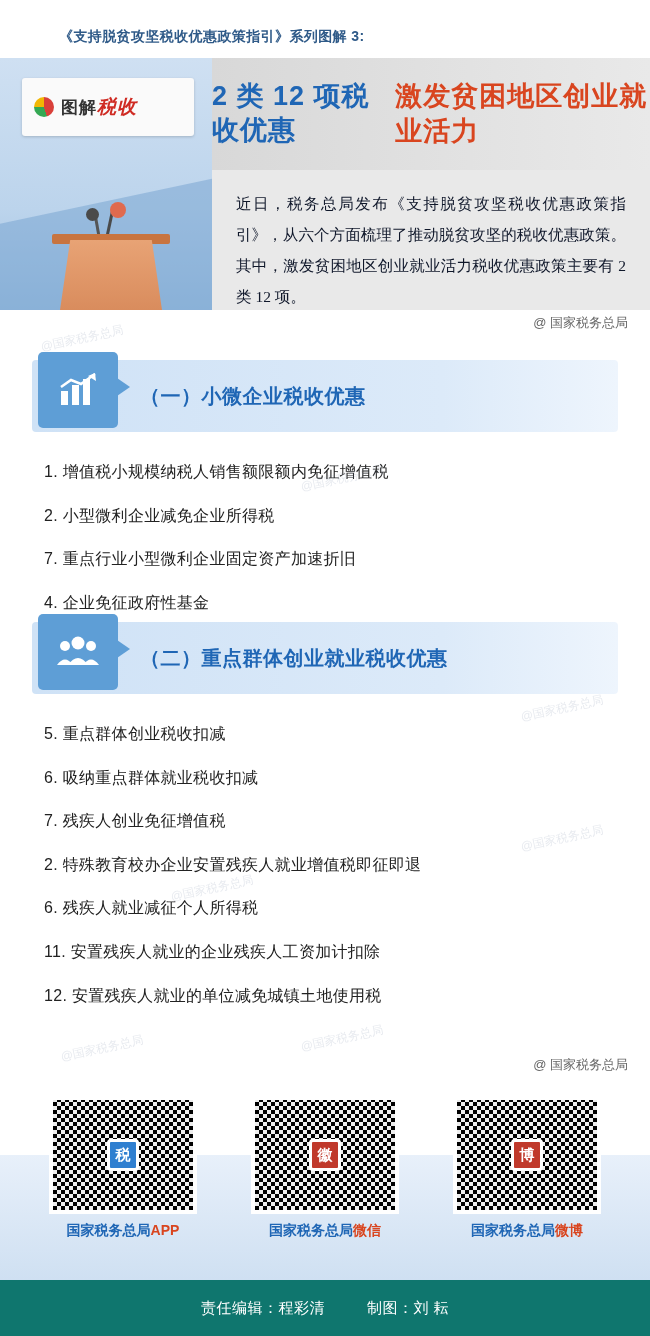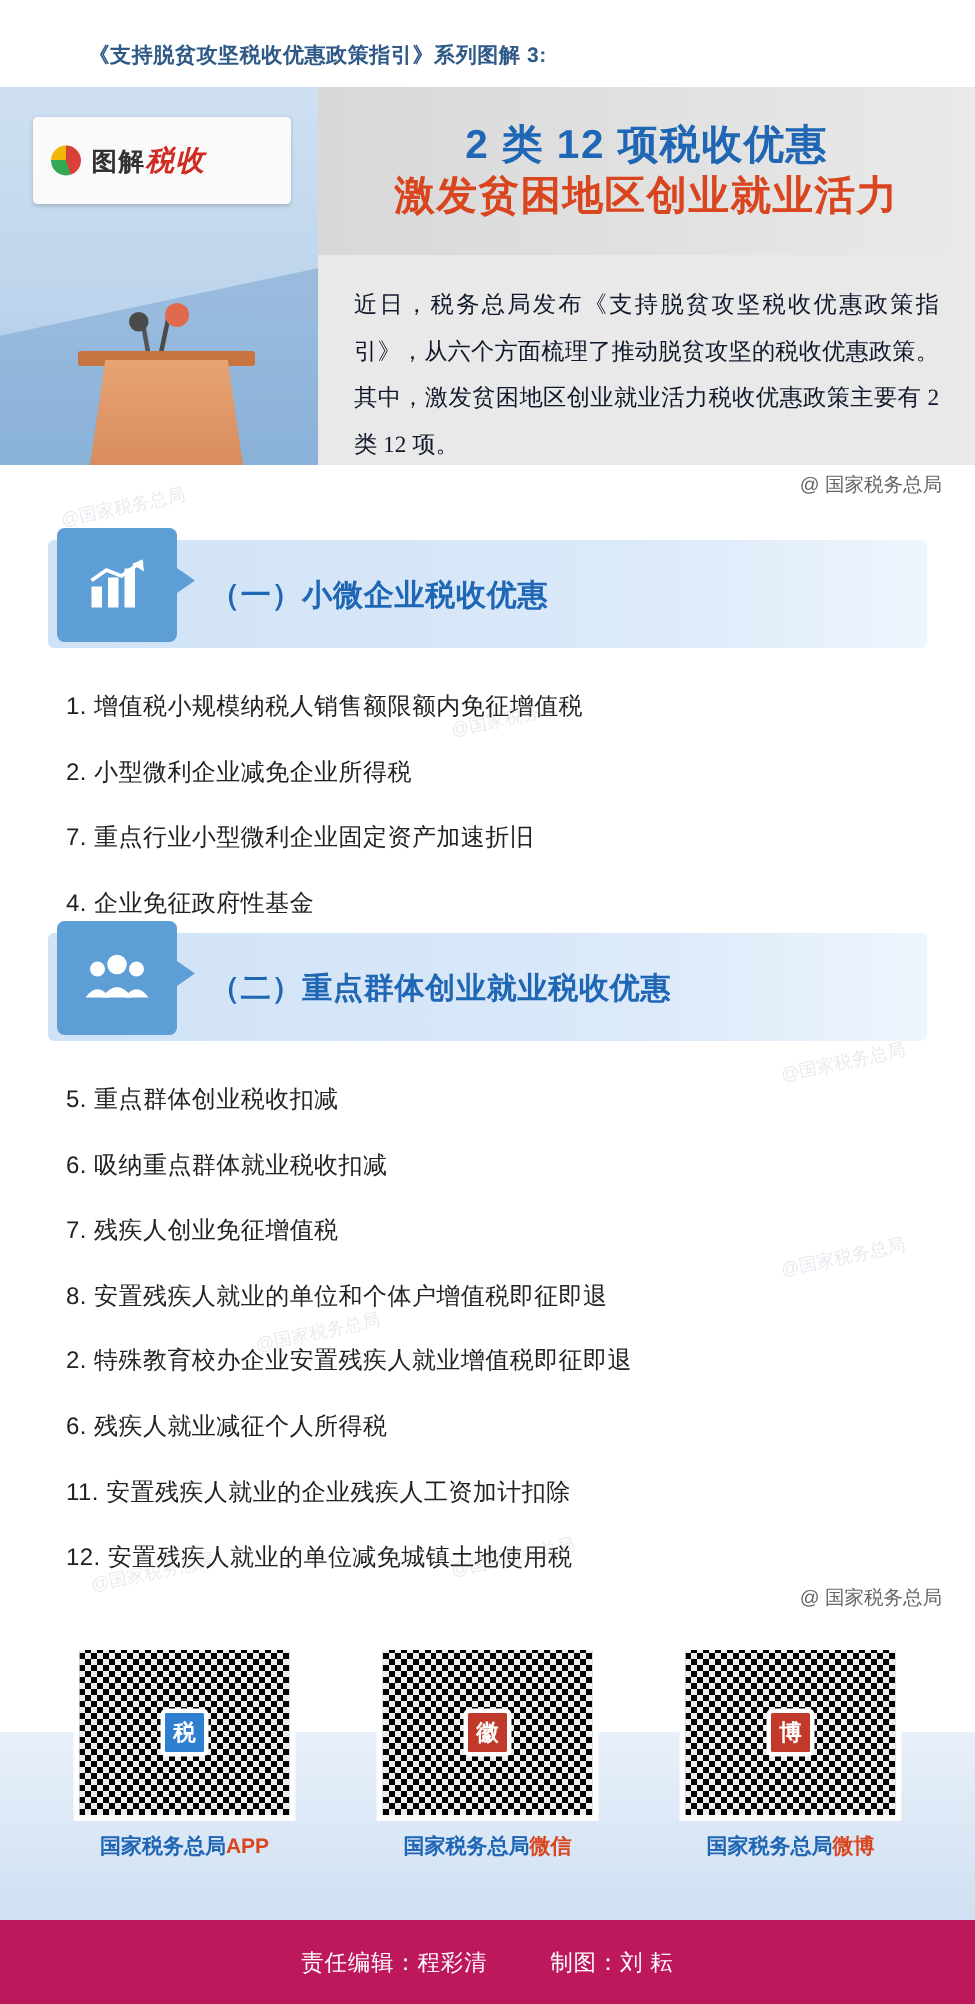--- a/index.html
+++ b/index.html
@@ -59,21 +59,21 @@
   .mic-stem2{ position:absolute; left:44px; top:6px; width:3px; height:28px; background:#555; transform:rotate(-10deg);}
   .mic-head2{ position:absolute; left:34px; top:0px; width:13px; height:13px; border-radius:50%; background:#4a4a4a;}
 
   .hero-right {
     position: absolute; left: 212px; top: 0; width: 438px; height: 252px;
     background: #e9e9e9;
   }
   .hero-title-wrap {
     position: absolute; left: 212px; top: 0; width: 438px; height: 112px;
     background: linear-gradient(90deg,#d8d8d8 0%,#e9e9e9 100%);
-    display:flex; flex-direction:column; justify-content:center; align-items:center;
+    display:flex; flex-direction:row; justify-content:center; align-items:center;
   }
   .hero-title-1 {
     font-size: 27px; font-weight: bold; color: #1f66b5; letter-spacing: 1px;
     line-height: 1.25;
   }
   .hero-title-2 {
     font-size: 27px; font-weight: bold; color: #d9451f; letter-spacing: 1px;
     line-height: 1.3;
   }
   .hero-body {
@@ -138,21 +138,21 @@
     width:32px; height:32px; border:3px solid #fff; border-radius:4px;
     display:flex; align-items:center; justify-content:center;
     font-size:15px; font-weight:bold; color:#fff;
   }
   .qr-label { margin-top:8px; font-size:14px; font-weight:bold; color:#1f66b5; }
   .qr-label .accent { color:#d9451f;margin-top:37px; }
 
   
   .bottom-bar {
     position:absolute; left:0; top:1280px; width:650px; height:56px;
-    background:#be185d; display:flex; align-items:center; justify-content:center;
+    background:#0f766e; display:flex; align-items:center; justify-content:center;
     gap:42px; color:#fff; font-size:15px; letter-spacing:.5px;
   }
   .wm {
     position:absolute; color:rgba(120,140,165,.18); font-size:12px;
     pointer-events:none; transform:rotate(-12deg); white-space:nowrap;
   }
 </style>
 </head>
 <body>
 
@@ -217,21 +217,20 @@
           <circle cx="23" cy="8" r="6.5" fill="#fff"></circle>
           <path d="M13 30 q10 -14 20 0 z" fill="#fff"></path>
         </svg>
       </div>
       <div class="sec-title">（二）重点群体创业就业税收优惠</div>
     </div>
     <div class="items">
       <div class="item">5. 重点群体创业税收扣减</div>
       <div class="item">6. 吸纳重点群体就业税收扣减</div>
       <div class="item">7. 残疾人创业免征增值税</div>
-      <div class="item">8. 安置残疾人就业的单位和个体户增值税即征即退</div>
       <div class="item">2. 特殊教育校办企业安置残疾人就业增值税即征即退</div>
       <div class="item">6. 残疾人就业减征个人所得税</div>
       <div class="item">11. 安置残疾人就业的企业残疾人工资加计扣除</div>
       <div class="item">12. 安置残疾人就业的单位减免城镇土地使用税</div>
     </div>
   </div>
 
   <div class="credit2">@ 国家税务总局</div>
 
   <div class="qr-area">

